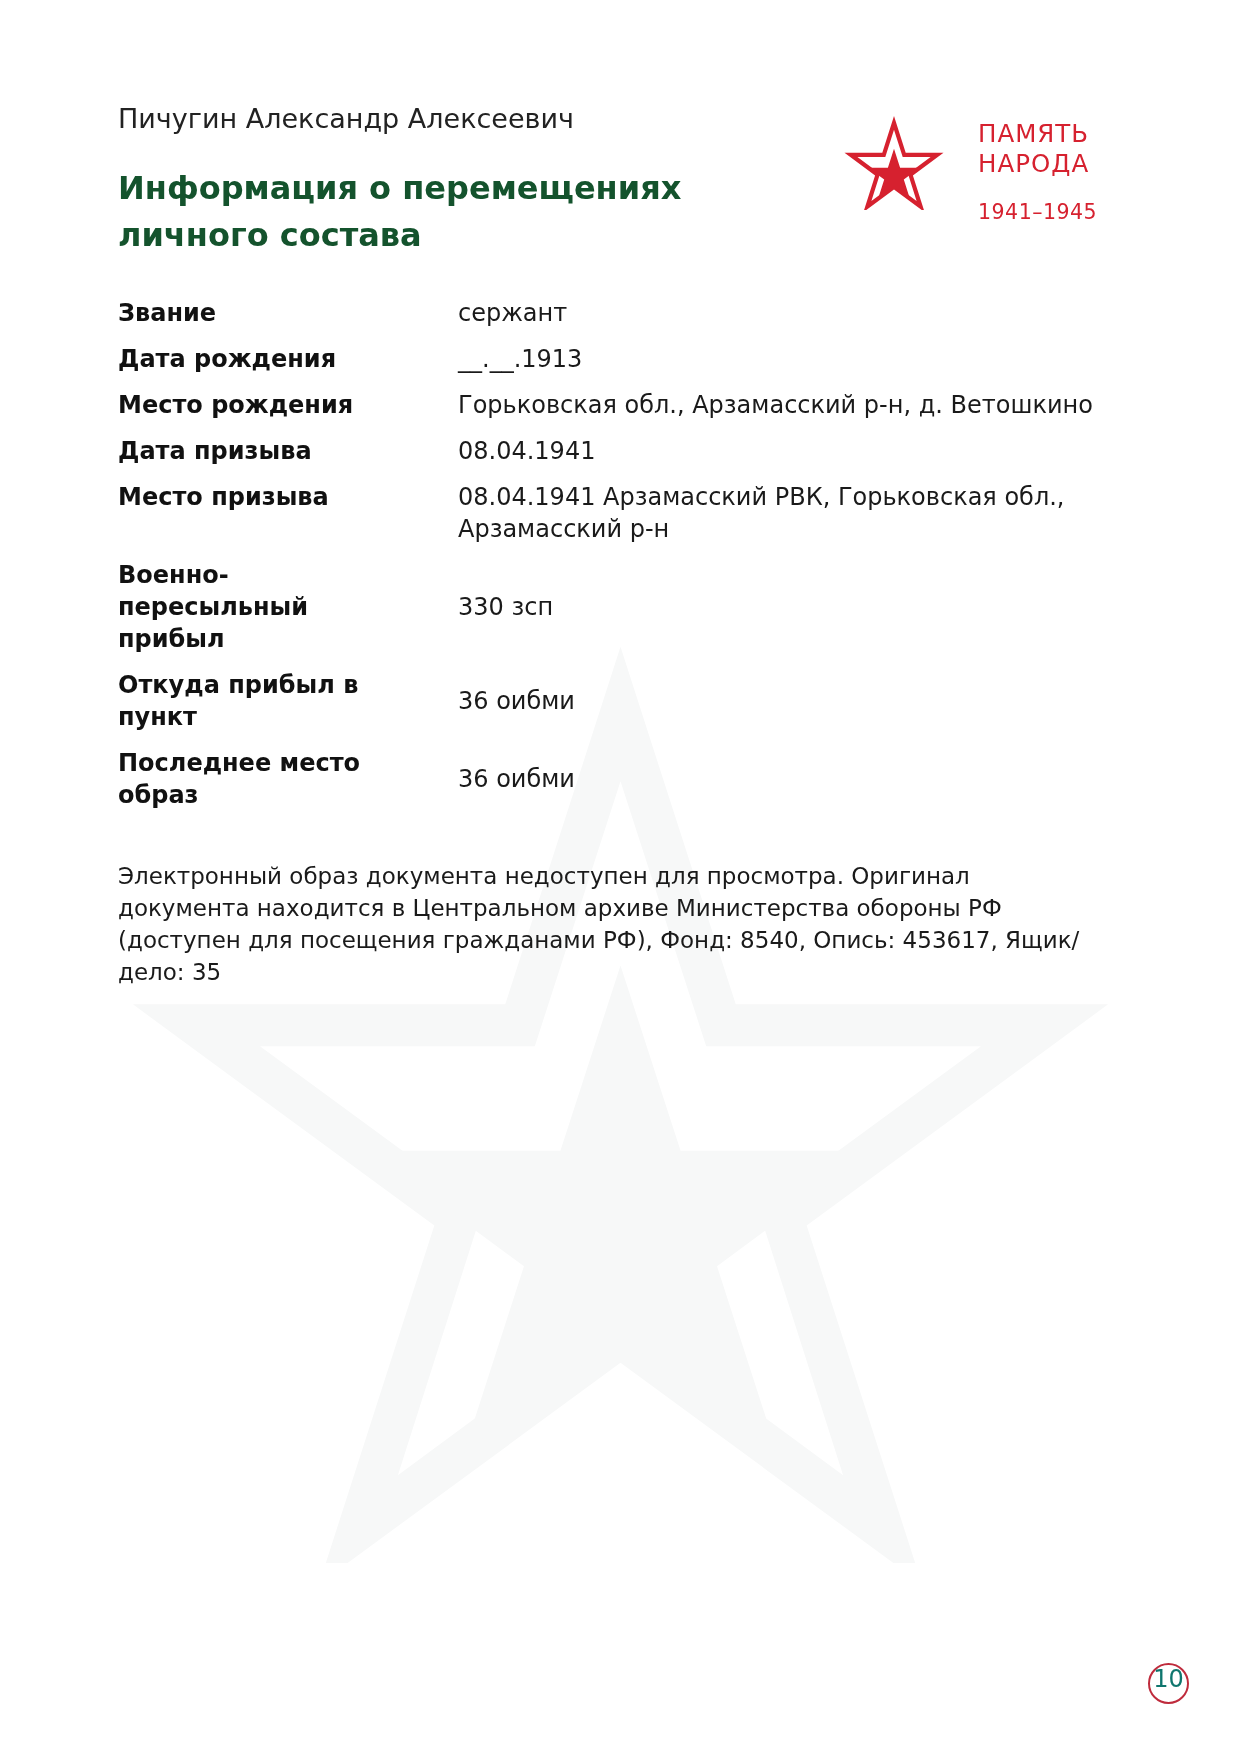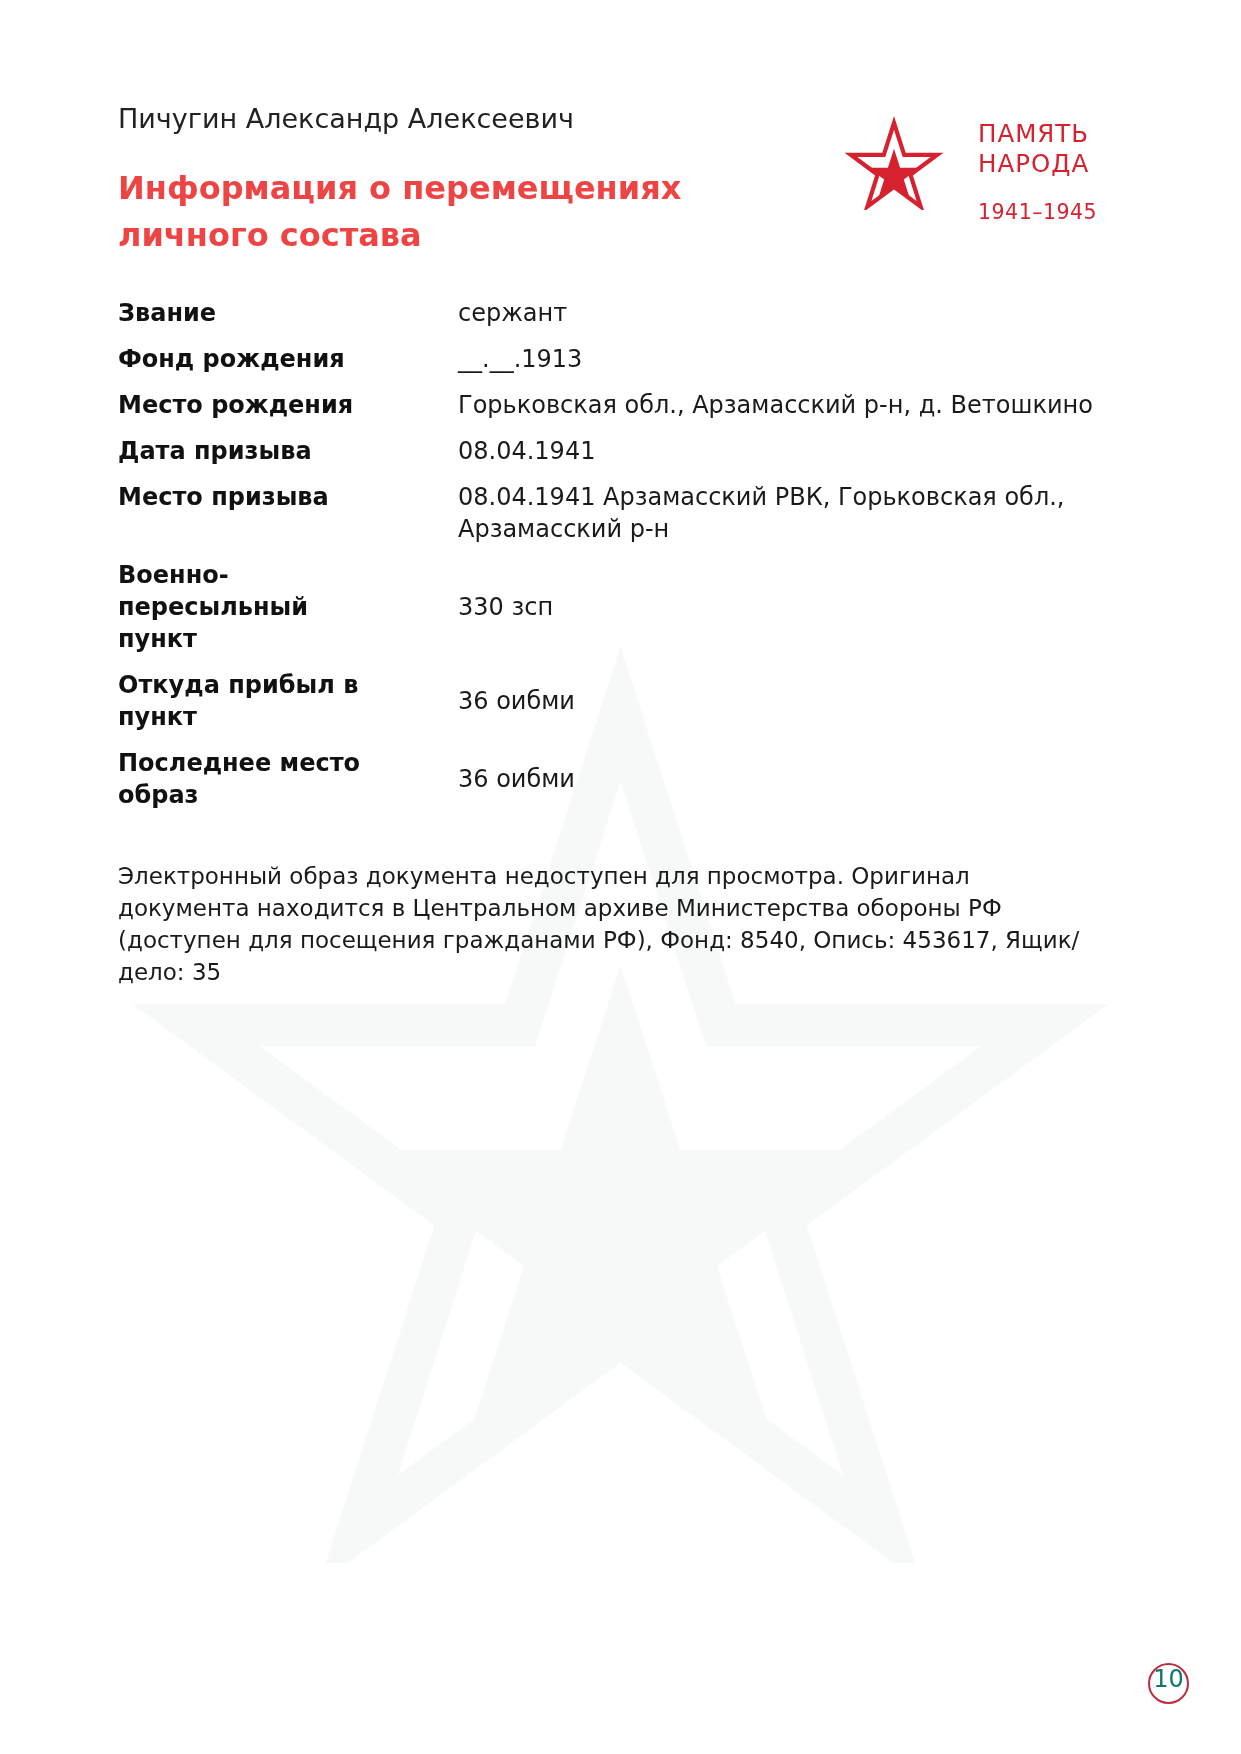--- a/index.html
+++ b/index.html
@@ -20,21 +20,21 @@
     position:absolute;left:128px;top:617px;width:985px;height:946px;
     color:var(--watermark-gray);
     pointer-events:none;
   }
   .person-name{
     position:absolute;left:118px;top:102px;
     font-size:27px;line-height:34px;font-weight:400;color:#222;
   }
   .doc-title{
     position:absolute;left:118px;top:165px;width:590px;
-    font-size:32px;line-height:47px;font-weight:700;color:#ef4444;
+    font-size:32px;line-height:47px;font-weight:700;color:#14532d;
   }
   .logo{position:absolute;left:844px;top:113px;width:300px;height:110px;}
   .logo-star{position:absolute;left:0;top:0;width:100px;height:97px;color:var(--brand-red);}
   .logo-text{position:absolute;left:134px;top:6px;color:var(--brand-red);}
   .logo-word{font-size:24.5px;line-height:30px;font-weight:400;letter-spacing:1px;}
   .logo-years{font-size:20.5px;line-height:26px;font-weight:500;margin-top:20px;letter-spacing:0.5px;}
   .fields{position:absolute;left:118px;top:297px;width:1020px;}
   .field-row{display:flex;align-items:center;margin-bottom:14px;}
   .f-label{
     flex:0 0 340px;padding-right:80px;
@@ -88,41 +88,41 @@
   </div>
 </div>
 
 <div class="fields" id="fields">
   <div class="field-row">
     <div class="f-label">Звание</div>
     <div class="f-value">сержант</div>
   </div>
 
   <div class="field-row">
-    <div class="f-label">Фонд рождения</div>
+    <div class="f-label">Дата рождения</div>
     <div class="f-value">__.__.1913</div>
   </div>
 
   <div class="field-row">
     <div class="f-label">Место рождения</div>
     <div class="f-value">Горьковская обл., Арзамасский р-н, д. Ветошкино</div>
   </div>
 
   <div class="field-row">
     <div class="f-label">Дата призыва</div>
     <div class="f-value">08.04.1941</div>
   </div>
 
   <div class="field-row">
     <div class="f-label">Место призыва</div>
     <div class="f-value">08.04.1941 Арзамасский РВК, Горьковская обл., Арзамасский р-н</div>
   </div>
 
   <div class="field-row">
-    <div class="f-label">Военно-пересыльный пункт</div>
+    <div class="f-label">Военно-пересыльный прибыл</div>
     <div class="f-value">330 зсп</div>
   </div>
 
   <div class="field-row">
     <div class="f-label">Откуда прибыл в пункт</div>
     <div class="f-value">36 оибми</div>
   </div>
 
   <div class="field-row">
     <div class="f-label">Последнее место образ</div>

